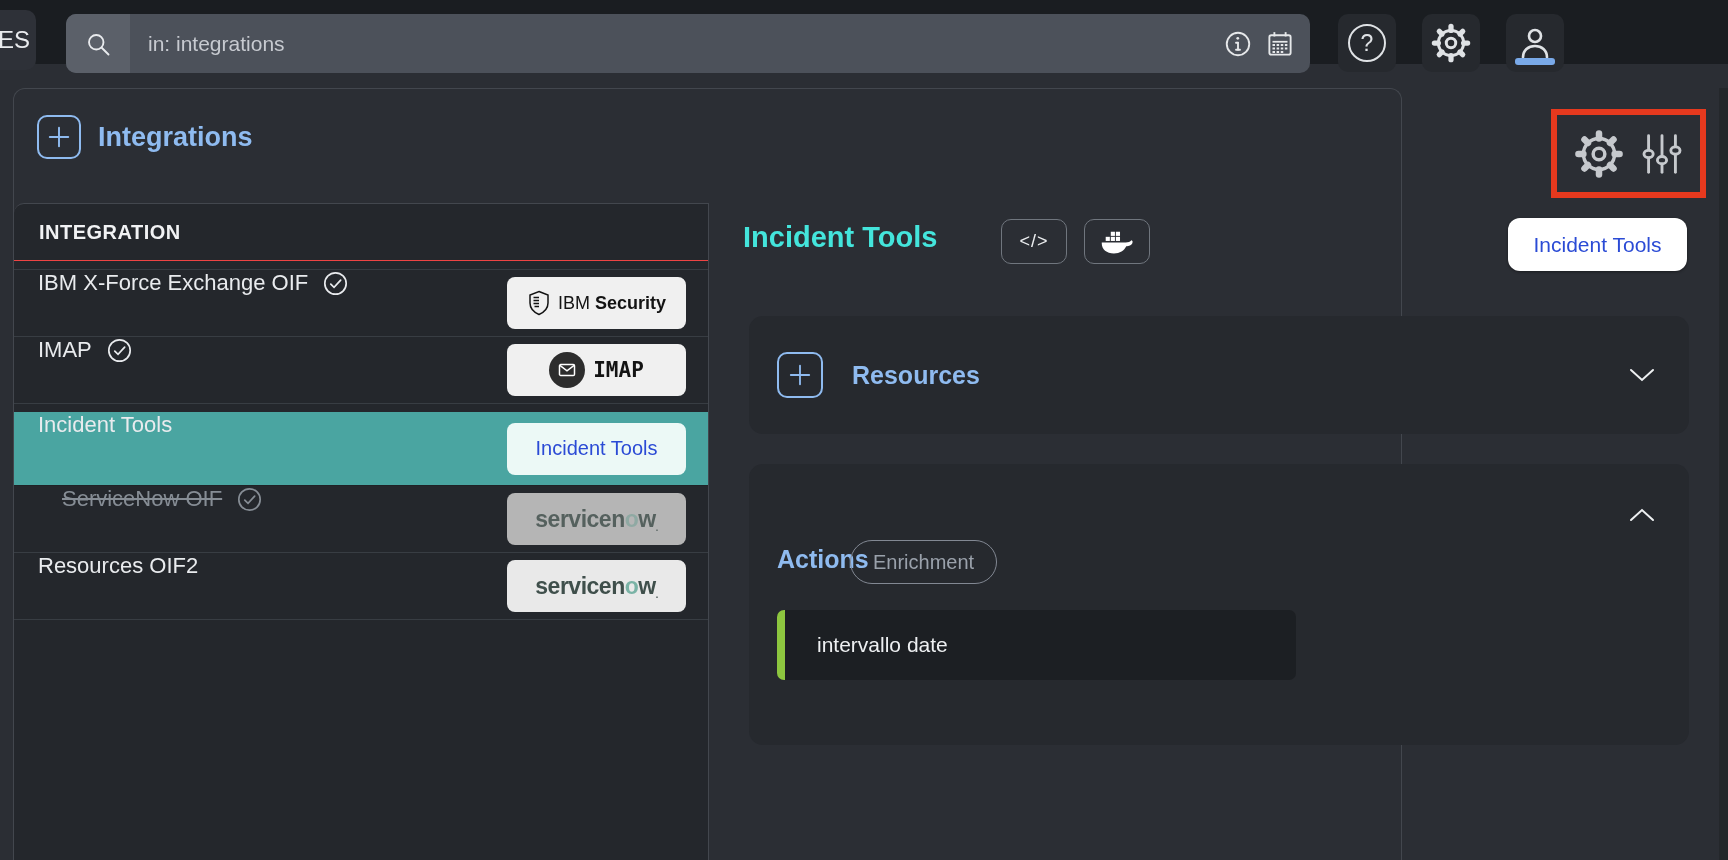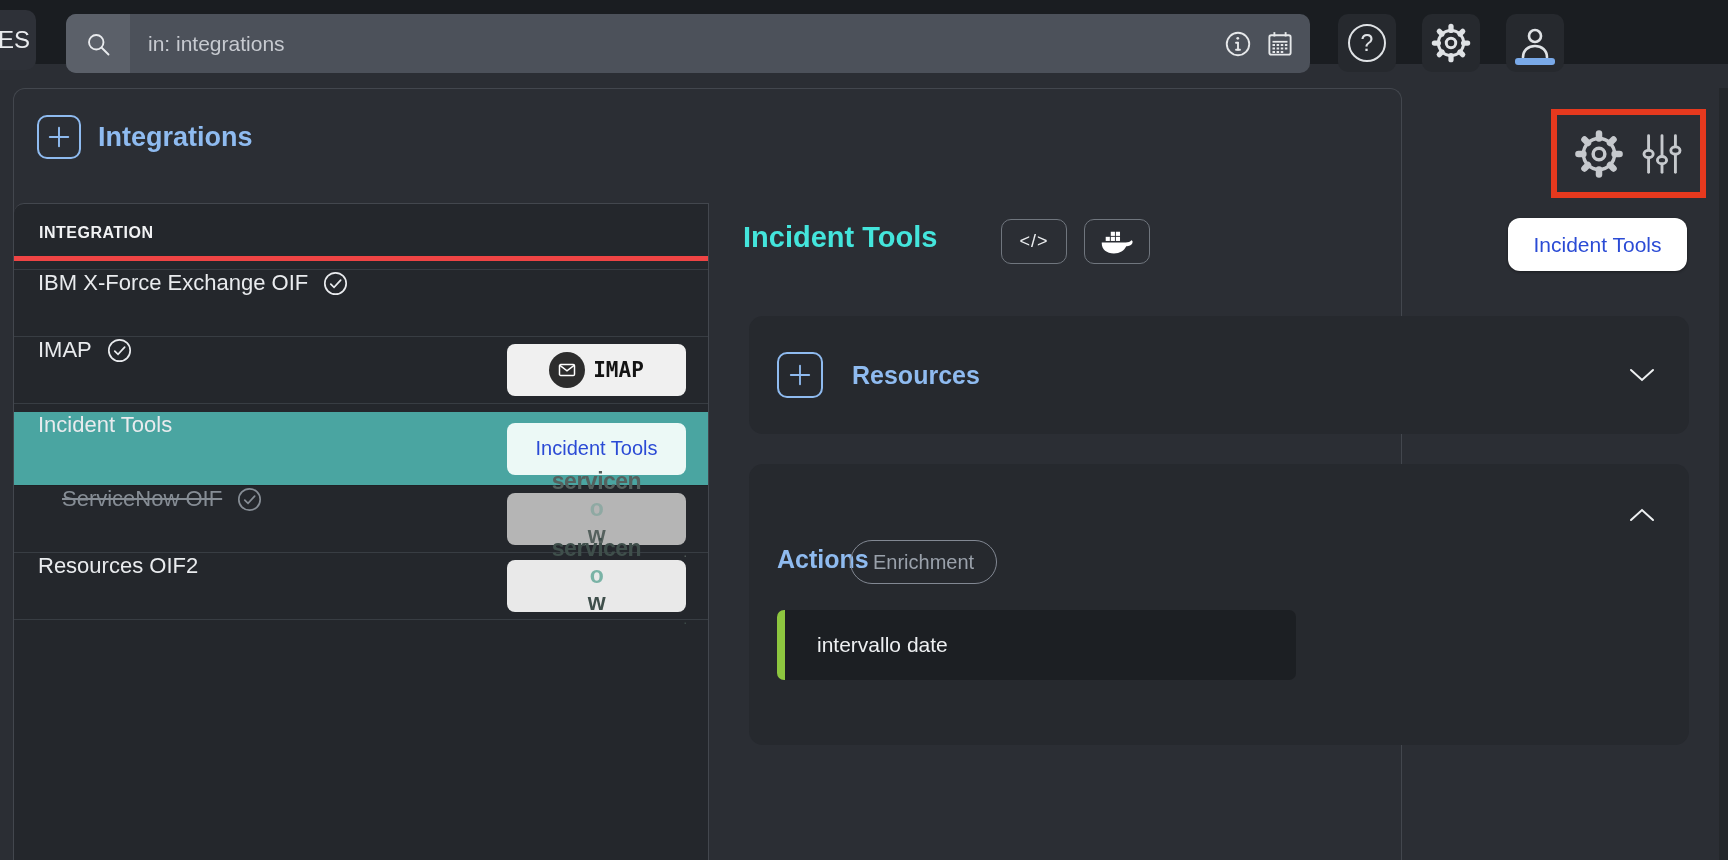--- a/index.html
+++ b/index.html
@@ -38,40 +38,40 @@
   .page-header-plus { position:absolute; left:23px; top:26px; width:44px; height:44px; border:2px solid #8fbbf0;
     border-radius:10px; display:flex; align-items:center; justify-content:center; color:#8fbbf0; cursor:pointer; }
   .page-title { position:absolute; left:84px; top:33px; font-size:27px; font-weight:bold; color:#8fbbf0; }
 
   .annotation-box { position:absolute; left:1537px; top:20px; width:155px; height:89px;
     border:6px solid #e6391e; display:flex; align-items:center; justify-content:center; gap:14px; color:#c6c9cd; }
 
   
   .table { position:absolute; left:0; top:114px; width:695px; bottom:0; background:#24272c;
     border-top:1px solid #43474e; border-right:1px solid #43474e; border-top-left-radius:10px; }
-  .table-header { height:57px; line-height:57px; padding-left:25px; font-size:16px; font-weight:bold;
-    letter-spacing:0.5px; color:#f1f2f4; border-bottom:5px solid #ef4444; }
+  .table-header { height:57px; line-height:57px; padding-left:25px; font-size:20px; font-weight:bold;
+    letter-spacing:0.5px; color:#f1f2f4; border-bottom:1px solid #ef4444; }
   .table-spacer { height:9px; border-bottom:1px solid #383d43; }
   .row { position:relative; height:67px; border-bottom:1px solid #383d43; display:flex; align-items:flex-start;
     padding-left:24px; cursor:pointer; }
   .row-name { font-size:22px; color:#e9ebee; }
   .row-check { margin-left:14px; color:#e9ebee; display:flex; }
   .row.selected { height:74px; margin-top:8px; background:#4aa5a1; border-bottom:1px solid #1f2226; }
   .row.disabled .row-name { color:#868d95; text-decoration:line-through;margin-left:24px; }
   .row.disabled .row-check { color:#868d95; }
   .badge { position:absolute; right:22px; top:50%; transform:translateY(-50%); width:179px; height:52px;
     border-radius:8px; display:flex; align-items:center; justify-content:center; }
   .badge-light { background:#f0f0f0; }
   .badge-ibm { gap:7px; color:#131313; font-size:18px; }
   .badge-ibm .bold { font-weight:bold; }
   .badge-imap { gap:8px; }
   .imap-circle { width:36px; height:36px; border-radius:50%; background:#2d2d2d; display:flex; align-items:center; justify-content:center; }
   .imap-text { font-family:"DejaVu Sans Mono", monospace; font-size:21px; font-weight:bold; color:#141414; }
   .badge-incident { background:#ecf9f6; color:#2b4bd5; font-size:20px; }
-  .badge-snow { font-size:23px; font-weight:bold; letter-spacing:-0.5px; color:#3f4f4b;flex-direction:column; }
+  .badge-snow { font-size:23px; font-weight:bold; letter-spacing:-0.5px; color:#3f4f4b; }
   .badge-snow .o { color:#7ab3a6; }
   .badge-snow .tm { font-size:9px; align-self:flex-end; margin-bottom:12px; }
   .badge-snow-normal { background:#e9e9e9; }
   .badge-snow-dim { background:#b5b5b5; }
   .badge-snow-dim { color:#55615e; }
   .badge-snow-dim .o { color:#8fa9a3; }
 
   
   .detail-title { position:absolute; left:729px; top:132px; font-size:29px; font-weight:bold; color:#44e5dc; }
   .mini-btn { position:absolute; top:130px; width:66px; height:45px; border:1.5px solid #70767e; border-radius:10px;
@@ -241,20 +241,32 @@
       <div class="table-spacer"></div>
 
       <div class="row">
         <span class="row-name">IBM X-Force Exchange OIF</span>
         <span class="row-check">
           <svg width="27" height="27" viewBox="0 0 24 24" fill="none" stroke="currentColor" stroke-width="1.5" stroke-linecap="round">
             <circle cx="12" cy="12" r="9.5"></circle>
               <path d="M7.8 12.5 l2.9 2.9 L16.6 9"></path>
           </svg>
         </span>
+        <span class="badge badge-light badge-ibm">
+          <span>
+            <svg width="24" height="26" viewBox="0 0 24 26" fill="none" stroke="#131313" stroke-width="1.5">
+              <path d="M12 1.5 L21 5 v8 c0 6-4.5 9.5-9 11.5 C7.5 22.5 3 19 3 13 V5 z"></path>
+              <line x1="6.5" y1="7.5" x2="12" y2="7.5"></line>
+                <line x1="6.5" y1="10.5" x2="12" y2="10.5"></line>
+              <line x1="6.5" y1="13.5" x2="12" y2="13.5"></line>
+                <line x1="7.5" y1="16.5" x2="12" y2="16.5"></line>
+            </svg>
+          </span>
+          <span><span>IBM</span>&nbsp;<span class="bold">Security</span></span>
+        </span>
       </div>
 
       <div class="row">
         <span class="row-name">IMAP</span>
         <span class="row-check">
           <svg width="27" height="27" viewBox="0 0 24 24" fill="none" stroke="currentColor" stroke-width="1.5" stroke-linecap="round">
             <circle cx="12" cy="12" r="9.5"></circle>
               <path d="M7.8 12.5 l2.9 2.9 L16.6 9"></path>
           </svg>
         </span>

